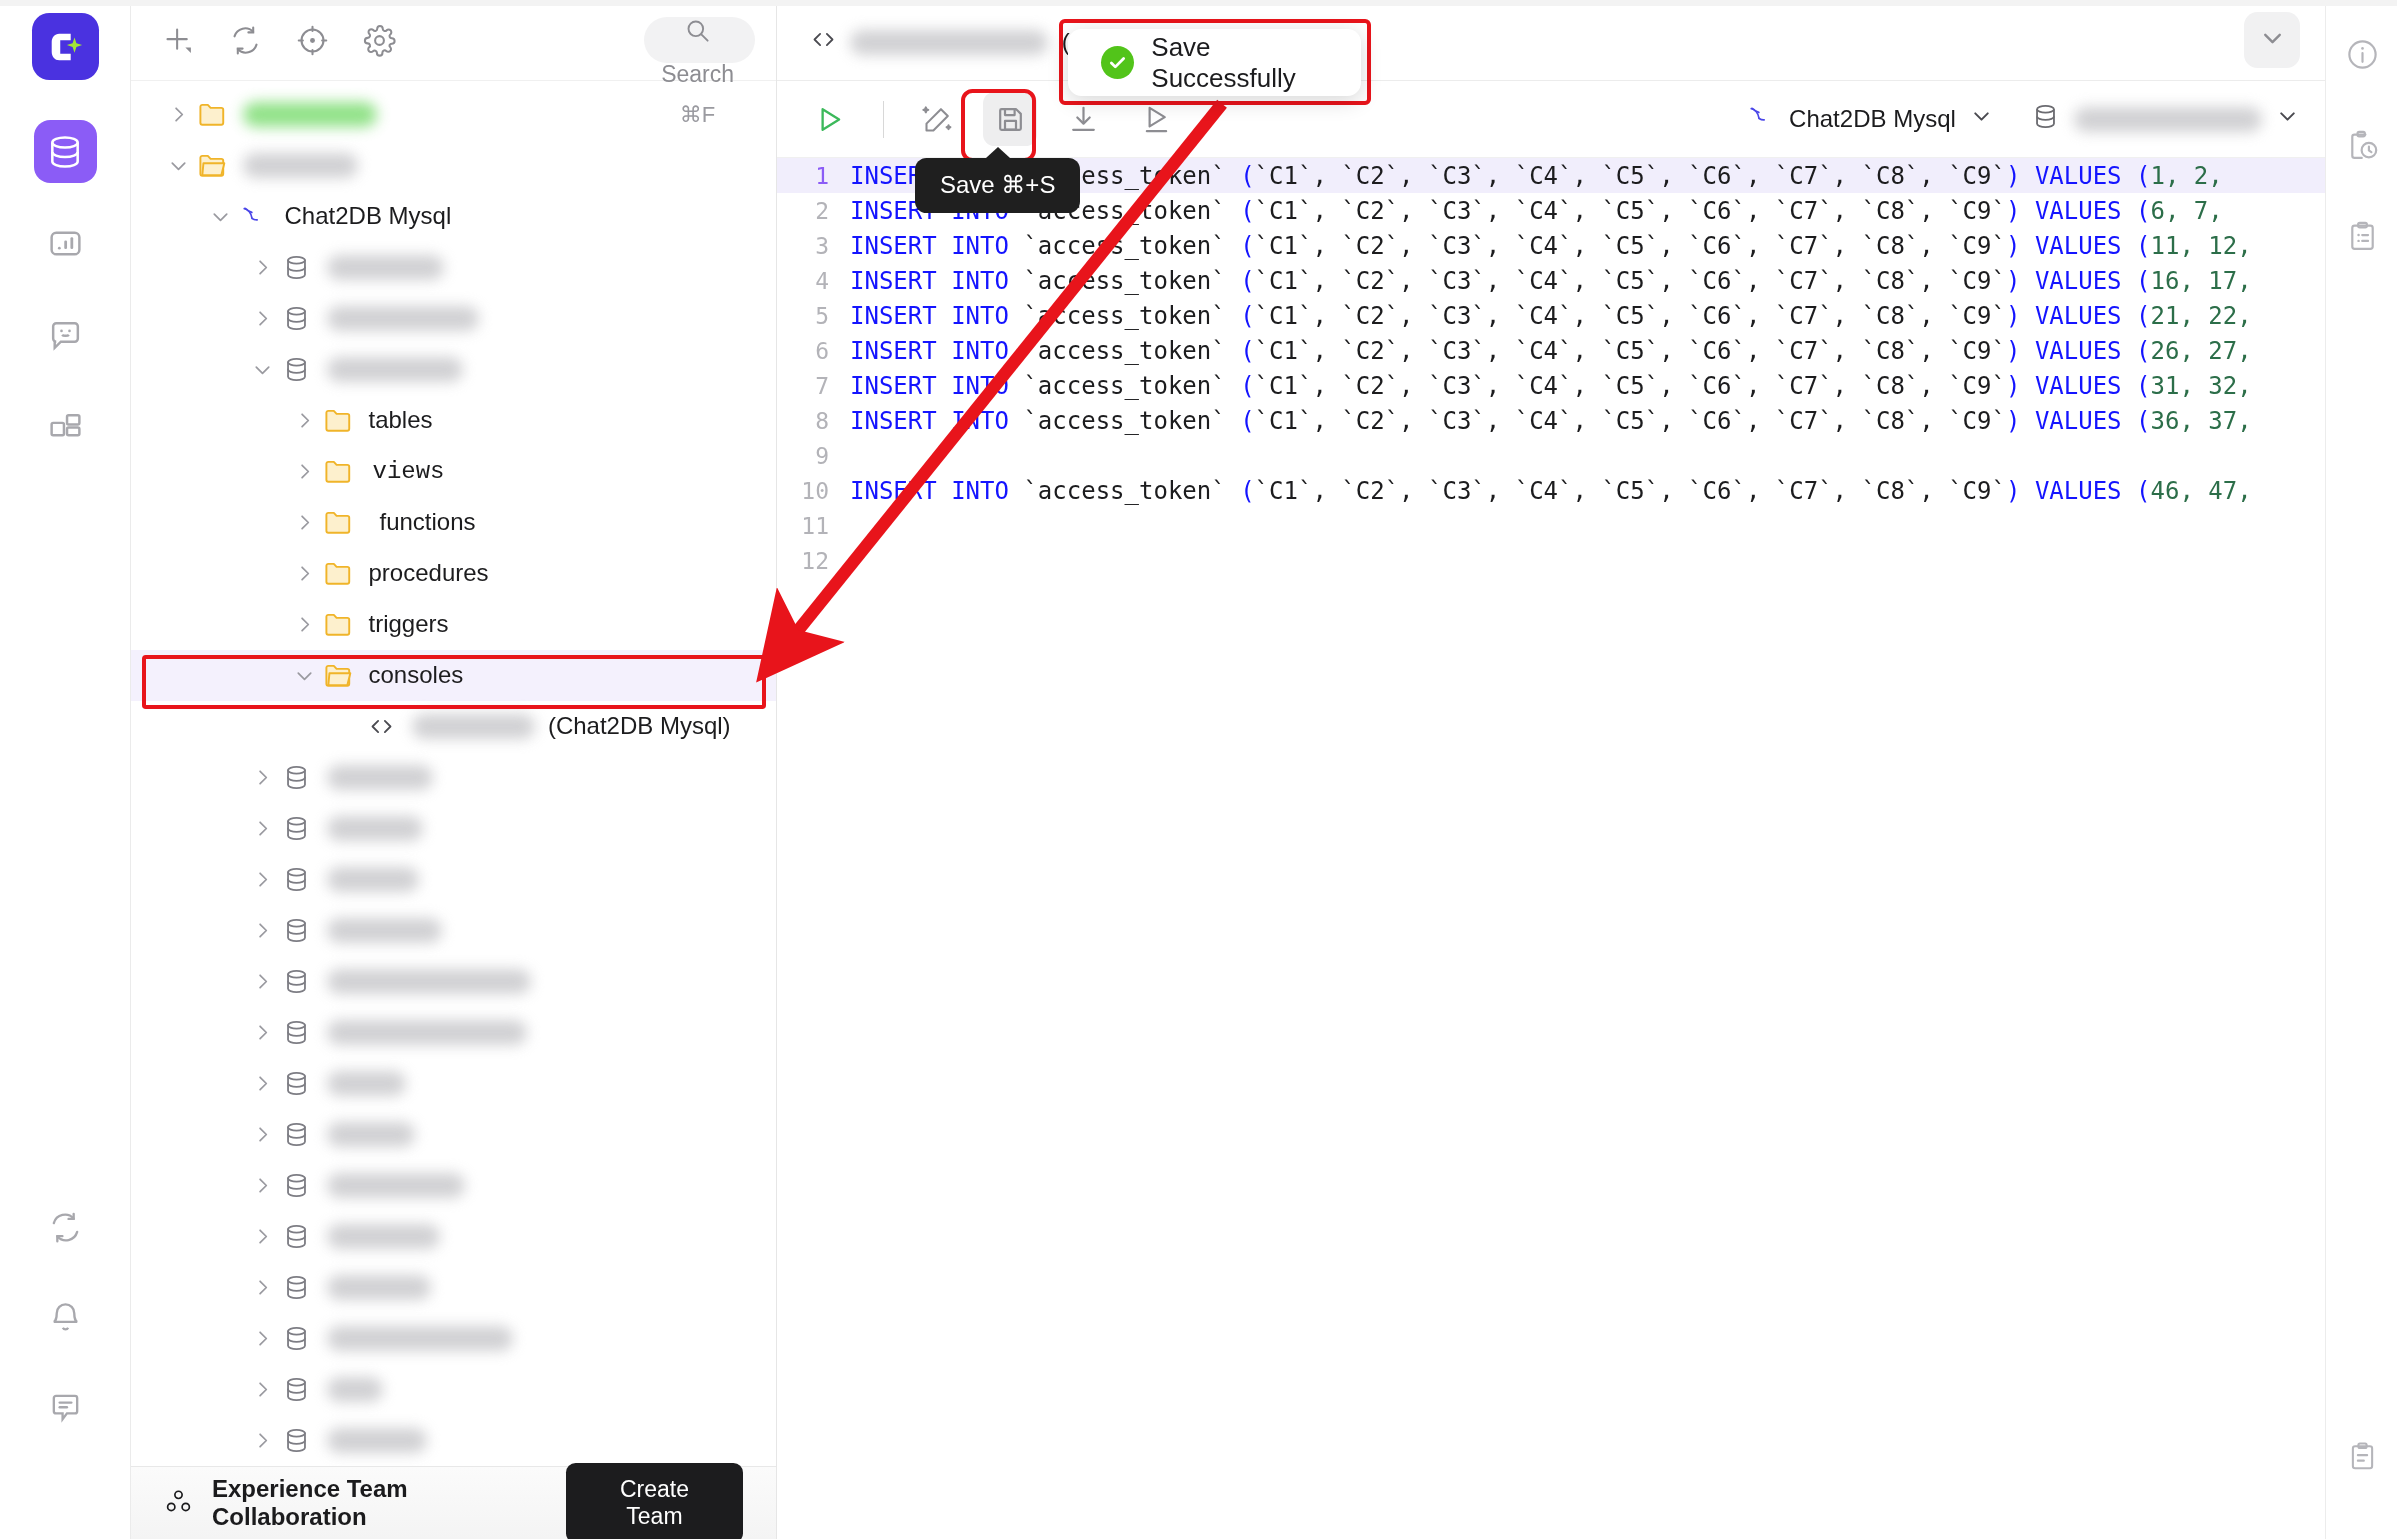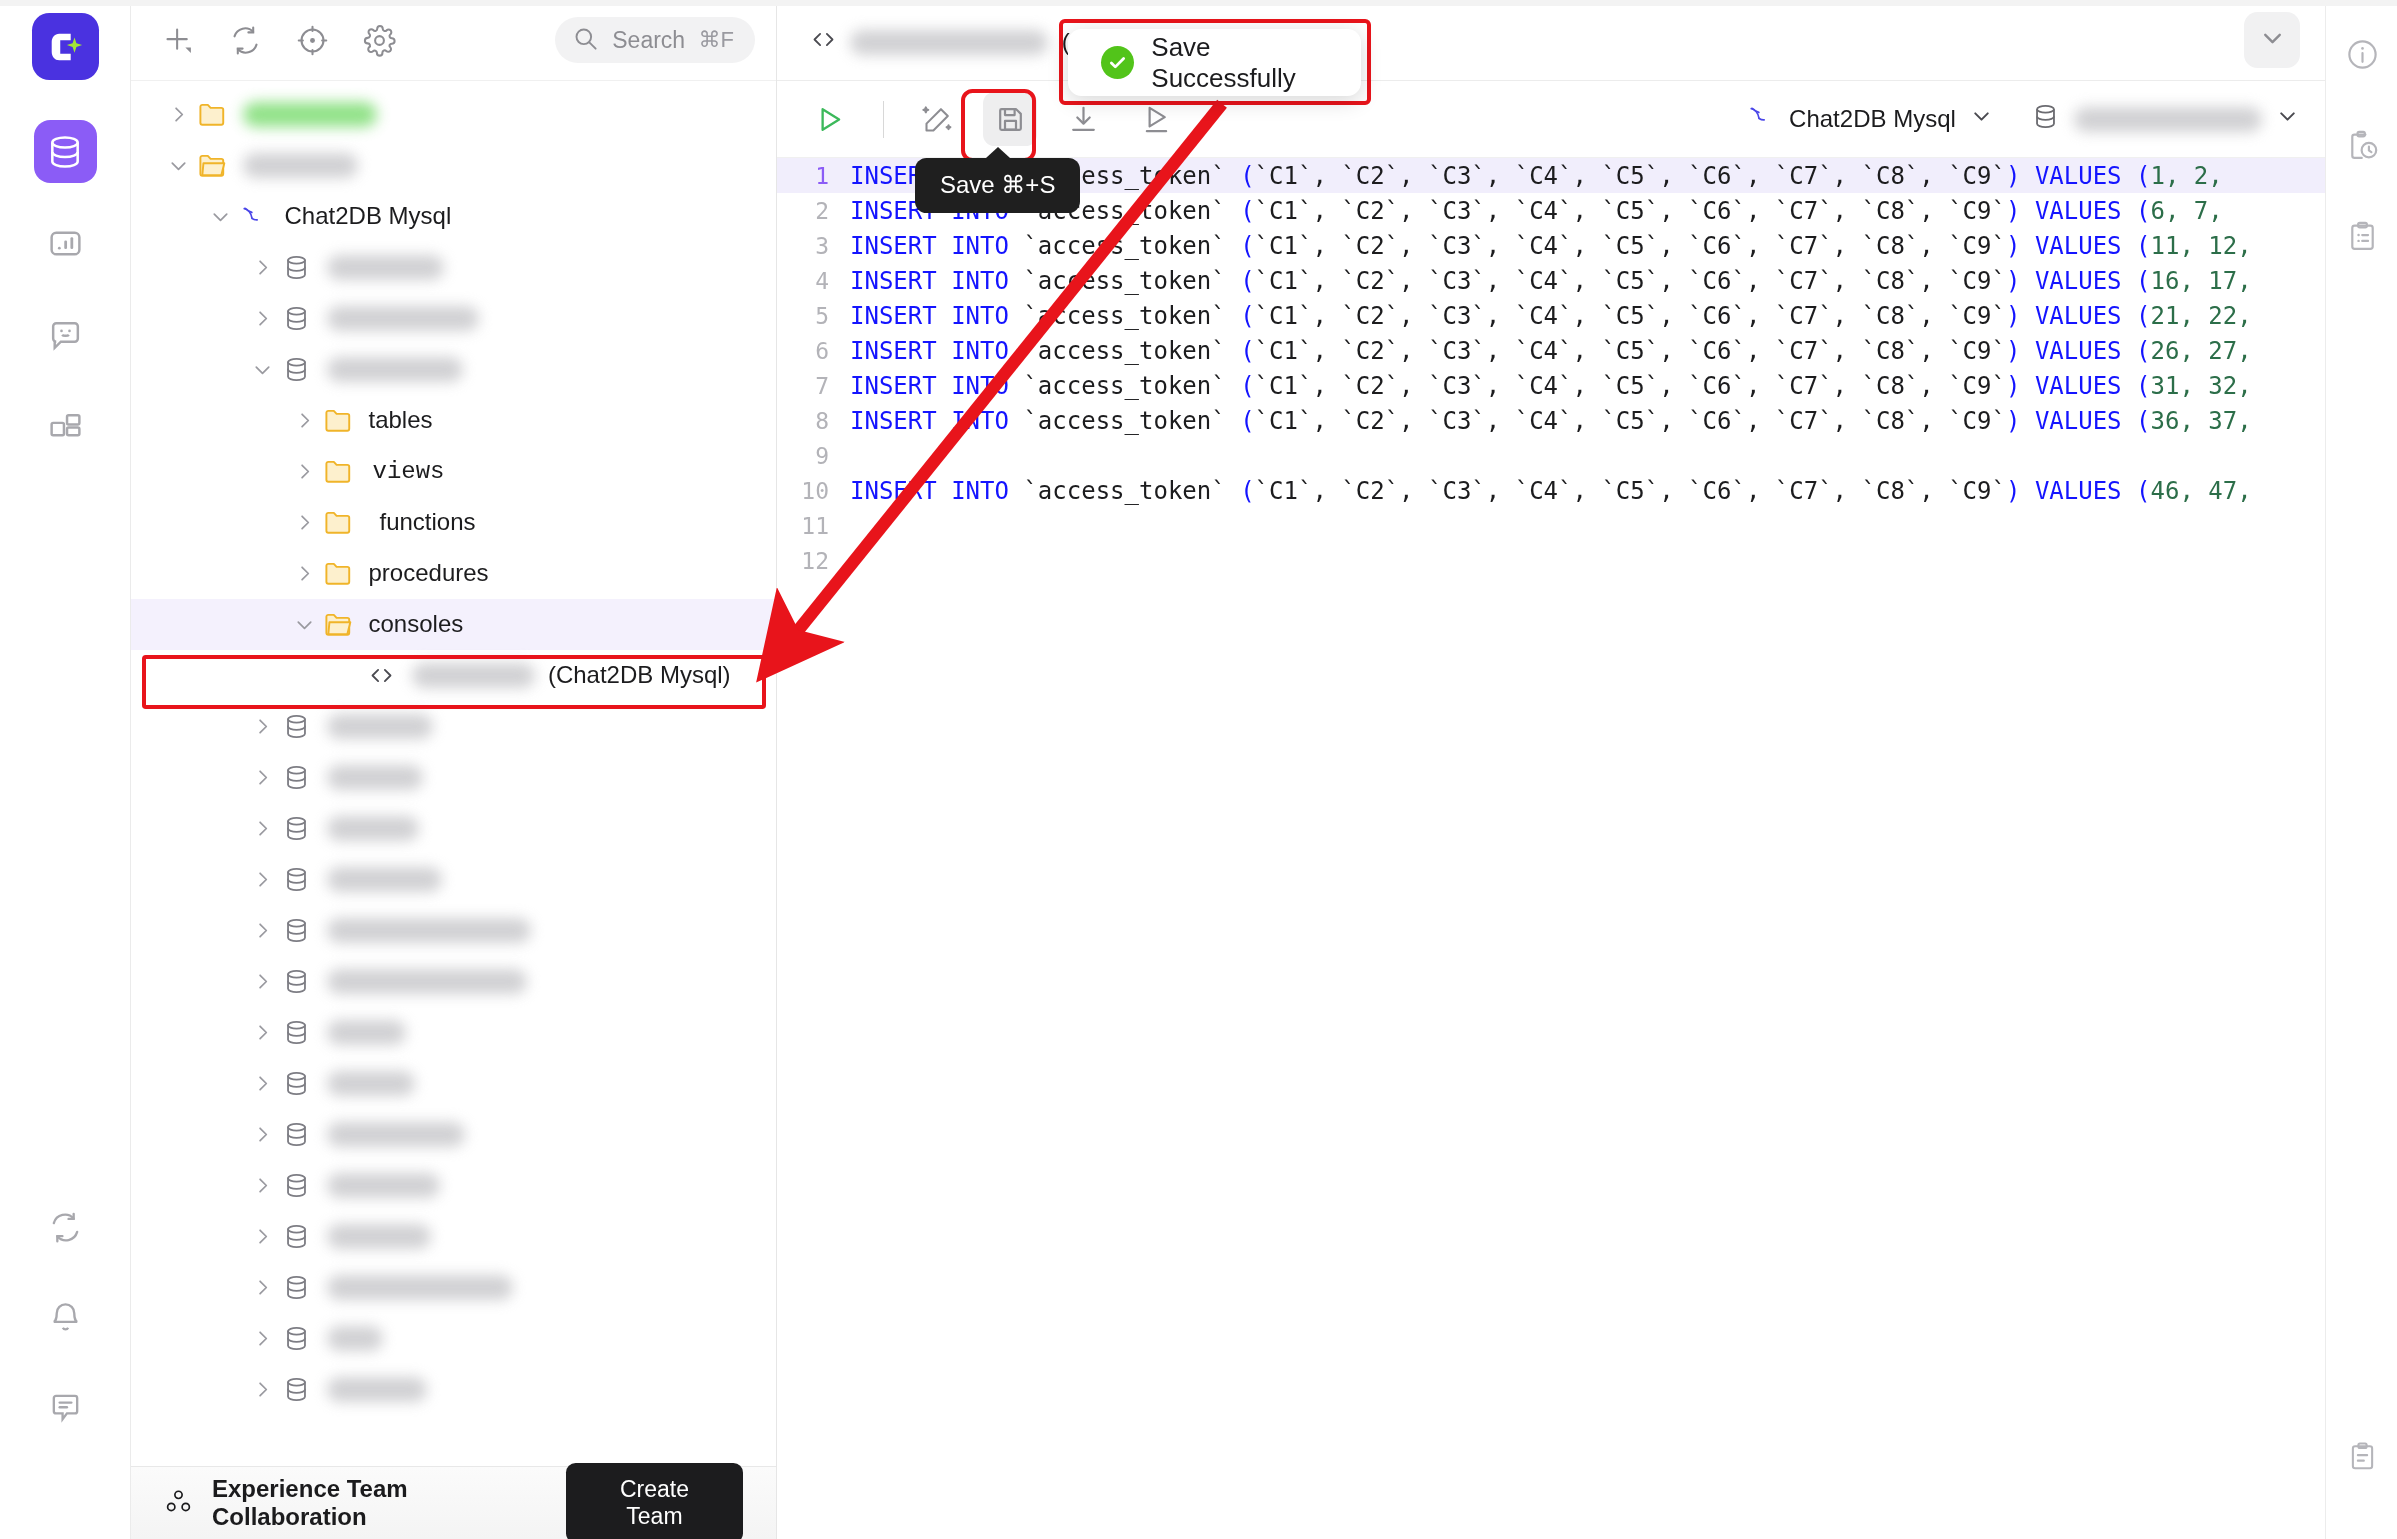--- a/index.html
+++ b/index.html
@@ -50,21 +50,21 @@
   .sb-toolbar {
     height: 81px; display: flex; align-items: center;
     padding: 0 21px 0 25px; gap: 23px;
     border-bottom: 1px solid #f0f0f0;
   }
   .tb-icon { width: 44px; height: 44px; display:flex; align-items:center; justify-content:center; cursor: pointer; }
   .search-pill {
     margin-left: auto;
     display: flex; align-items: center; gap: 13.4px;
     background: #f2f2f3; border-radius: 23px;
-    height: 46px; padding: 0 21px 0 17.3px; cursor: text;
+    height: 46px; padding: 0 21px 0 17.3px; cursor: text; flex-direction: column;
   }
   .search-pill .ph { color: #8d8d92; font-size: 23px; }
   .search-pill .kbd { color: #9a9aa0; font-size: 22px; }
 
   .tree { flex: 1; overflow: hidden; padding-top: 7.7px; position: relative; }
   .node {
     display: flex; align-items: center; height: 51px;
     font-size: 24px; color: #1c1c1e; cursor: pointer;
     white-space: nowrap; position: relative;
   }
@@ -413,20 +413,33 @@
             <svg width="23" height="23" viewBox="0 0 24 24" fill="none" stroke="#9a9aa0" stroke-width="1.8" stroke-linecap="round" stroke-linejoin="round">
               <path d="M9.5 5.5l6.5 6.5-6.5 6.5"></path>
             </svg>
           </span>
           <span class="nicon">
             <svg width="33" height="33" viewBox="0 0 24 24" fill="none" stroke="#f0b429" stroke-width="1.4" stroke-linecap="round" stroke-linejoin="round">
               <path d="M3.2 6.4a1.4 1.4 0 011.4-1.4h4l2 2.2h7.8a1.4 1.4 0 011.4 1.4v9.4a1.4 1.4 0 01-1.4 1.4H4.6a1.4 1.4 0 01-1.4-1.4z" fill="#fdf0cd"></path>
             </svg>
           </span>
           <span style="margin-left: 0px;">procedures</span>
+        </div>
+        <div class="node" style="padding-left: 159px;">
+          <span class="chev">
+            <svg width="23" height="23" viewBox="0 0 24 24" fill="none" stroke="#9a9aa0" stroke-width="1.8" stroke-linecap="round" stroke-linejoin="round">
+              <path d="M9.5 5.5l6.5 6.5-6.5 6.5"></path>
+            </svg>
+          </span>
+          <span class="nicon">
+            <svg width="33" height="33" viewBox="0 0 24 24" fill="none" stroke="#f0b429" stroke-width="1.4" stroke-linecap="round" stroke-linejoin="round">
+              <path d="M3.2 6.4a1.4 1.4 0 011.4-1.4h4l2 2.2h7.8a1.4 1.4 0 011.4 1.4v9.4a1.4 1.4 0 01-1.4 1.4H4.6a1.4 1.4 0 01-1.4-1.4z" fill="#fdf0cd"></path>
+            </svg>
+          </span>
+          <span style="margin-left: 0px;">triggers</span>
         </div>
         <div class="node sel" style="padding-left: 159px;">
           <span class="chev">
             <svg width="23" height="23" viewBox="0 0 24 24" fill="none" stroke="#9a9aa0" stroke-width="1.8" stroke-linecap="round" stroke-linejoin="round">
               <path d="M5.5 9.5l6.5 6.5 6.5-6.5"></path>
             </svg>
           </span>
           <span class="nicon">
             <svg width="33" height="33" viewBox="0 0 24 24" fill="none" stroke="#f0b429" stroke-width="1.4" stroke-linecap="round" stroke-linejoin="round">
               <path d="M3.2 6.4a1.4 1.4 0 011.4-1.4h4l2 2.2h7.8a1.4 1.4 0 011.4 1.4v9.4a1.4 1.4 0 01-1.4 1.4H4.6a1.4 1.4 0 01-1.4-1.4z" fill="#fdf0cd"></path>

